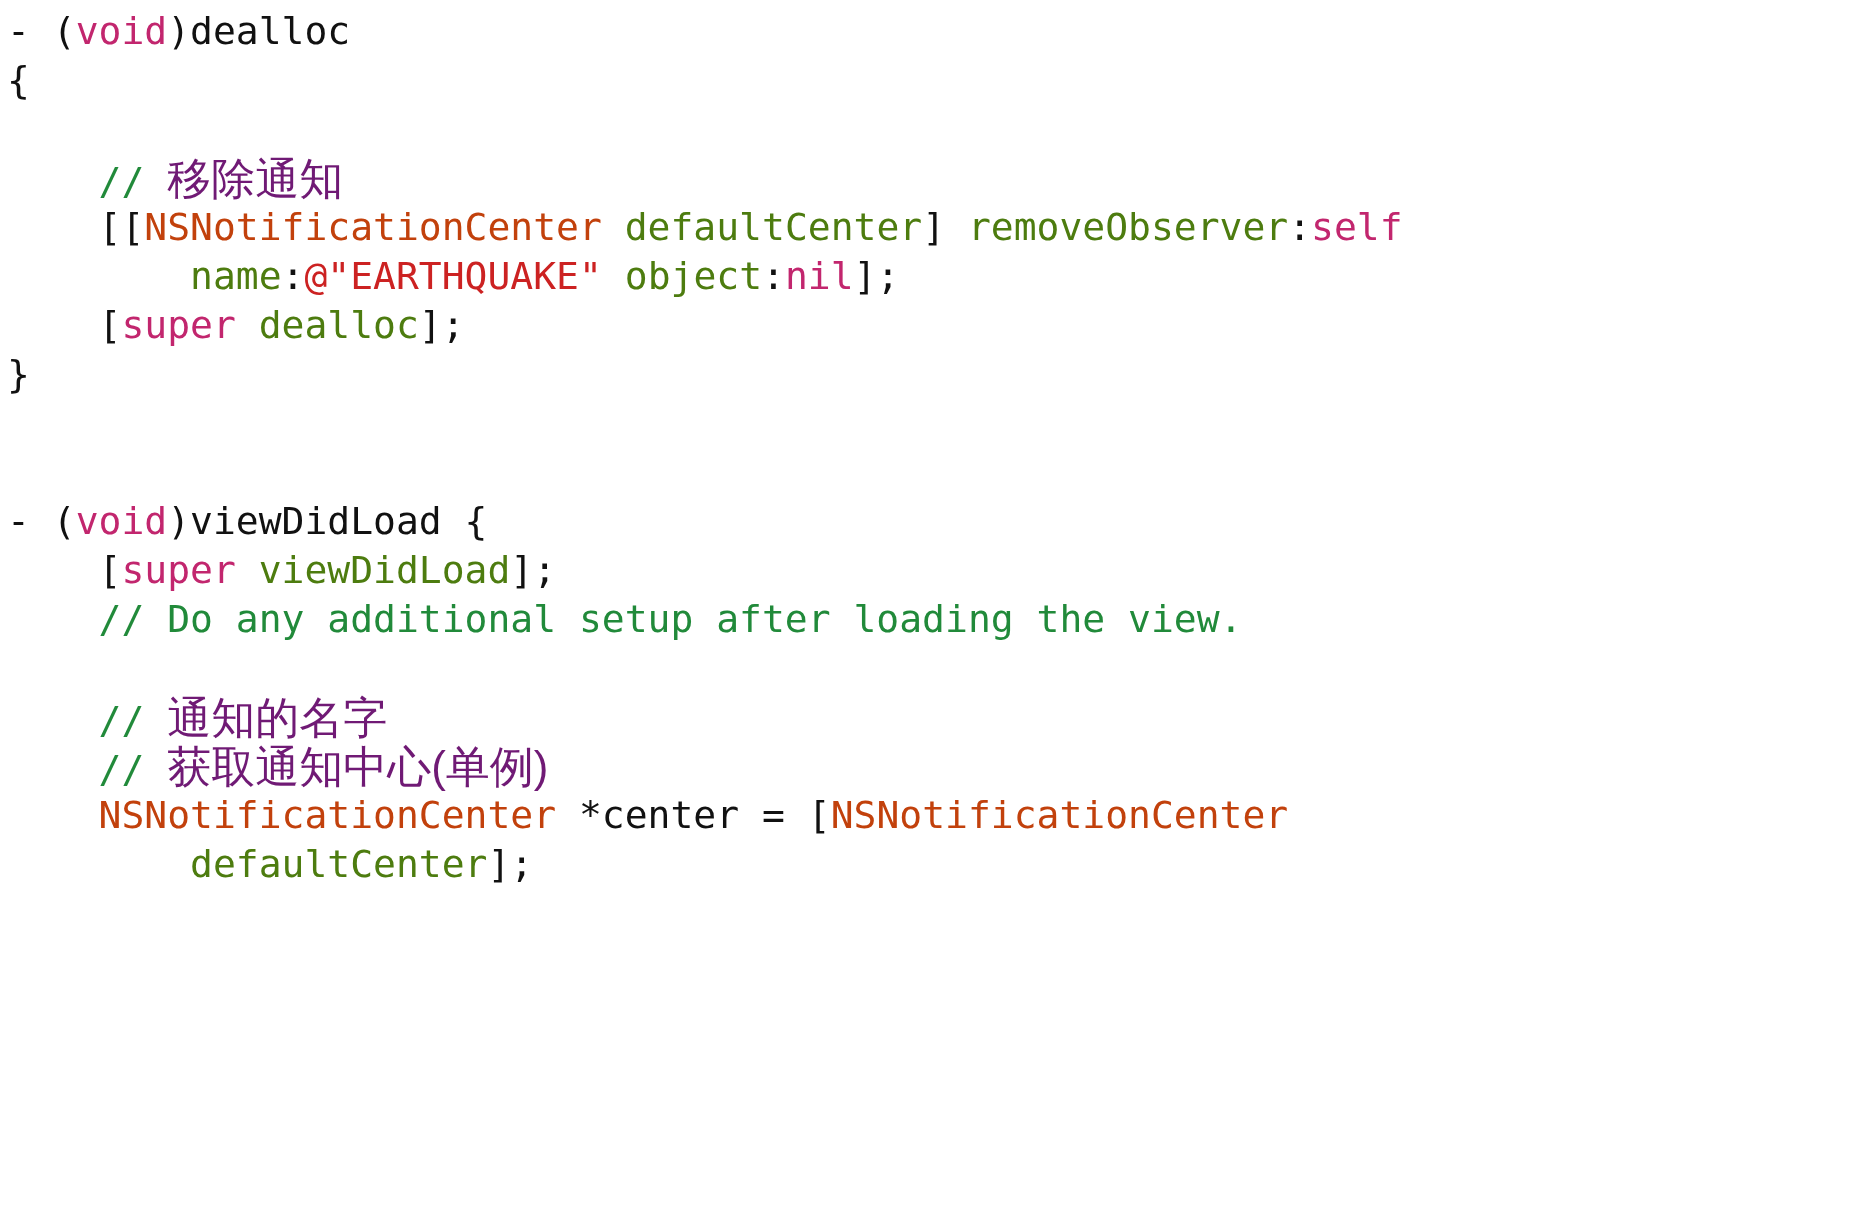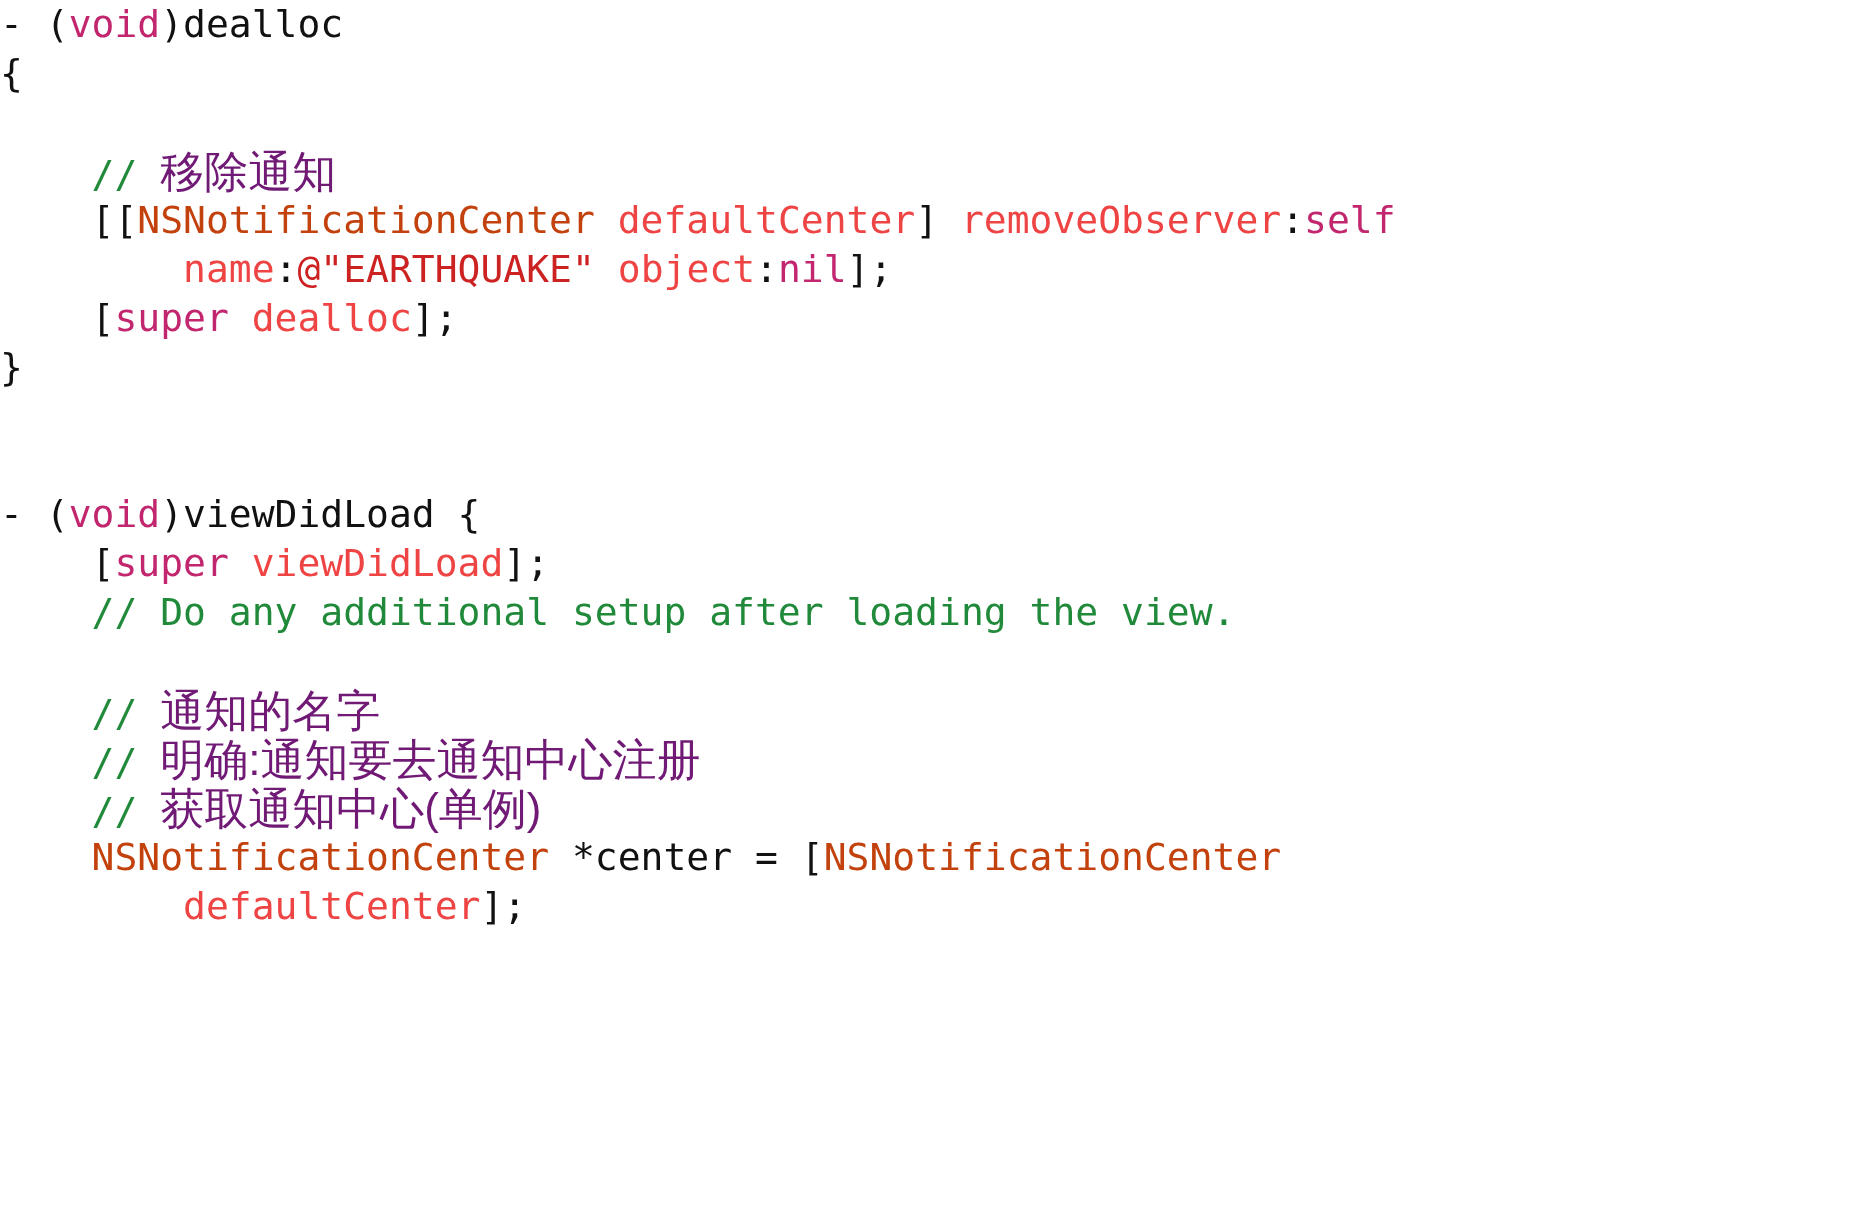--- a/index.html
+++ b/index.html
@@ -11,36 +11,36 @@
     width: 1866px;
     height: 1230px;
     overflow: hidden;
     font-family: "DejaVu Sans Mono", monospace;
   }
   #code {
     position: absolute;
     left: 0;
     top: 0;
     width: 1580px;
-    padding: 0;
+    padding: 7px;
   }
   .line {
     height: 49px;
     line-height: 49px;
     white-space: pre;
     font-size: 38px;
     font-family: "DejaVu Sans Mono", "Liberation Mono", monospace;
     letter-spacing: 0px;
     color: #111111;
   }
   .line span { white-space: pre; }
   
   .kw      { color: #c2266e; }  
   .cls     { color: #c2410c; }  
-  .mth     { color: #ef4444; }  
+  .mth     { color: #4d7c0f; }  
   .cmt     { color: #218a3a; }  
   .str     { color: #cc2222; }  
   .pl      { color: #111111; }  
   .cmt-cjk {
     color: #701a75;
     font-family: Liberation Sans, sans-serif;
     font-size: 44px;
   }
   .blank { height: 49px; }
 </style>
@@ -56,18 +56,17 @@
     <div class="line"><span class="pl">        </span><span class="mth">name</span><span class="pl">:</span><span class="str">@"EARTHQUAKE"</span><span class="pl"> </span><span class="mth">object</span><span class="pl">:</span><span class="kw">nil</span><span class="pl">];</span></div>
     <div class="line"><span class="pl">    [</span><span class="kw">super</span><span class="pl"> </span><span class="mth">dealloc</span><span class="pl">];</span></div>
     <div class="line"><span class="pl">}</span></div>
     <div class="line blank">&nbsp;</div>
     <div class="line blank">&nbsp;</div>
     <div class="line"><span class="pl">- (</span><span class="kw">void</span><span class="pl">)viewDidLoad {</span></div>
     <div class="line"><span class="pl">    [</span><span class="kw">super</span><span class="pl"> </span><span class="mth">viewDidLoad</span><span class="pl">];</span></div>
     <div class="line"><span class="pl">    </span><span class="cmt">// Do any additional setup after loading the view.</span></div>
     <div class="line blank">&nbsp;</div>
     <div class="line"><span class="pl">    </span><span class="cmt">// </span><span class="cmt-cjk">通知的名字</span></div>
-    <div class="line"><span class="pl">    </span><span class="cmt">// </span><span class="cmt-cjk">明确:通知要去通知中心注册</span></div>
     <div class="line"><span class="pl">    </span><span class="cmt">// </span><span class="cmt-cjk">获取通知中心(单例)</span></div>
     <div class="line"><span class="pl">    </span><span class="cls">NSNotificationCenter</span><span class="pl"> *center = [</span><span class="cls">NSNotificationCenter</span></div>
     <div class="line"><span class="pl">        </span><span class="mth">defaultCenter</span><span class="pl">];</span></div>
     <div class="line blank">&nbsp;</div>
   </div>
 
 </body></html>

